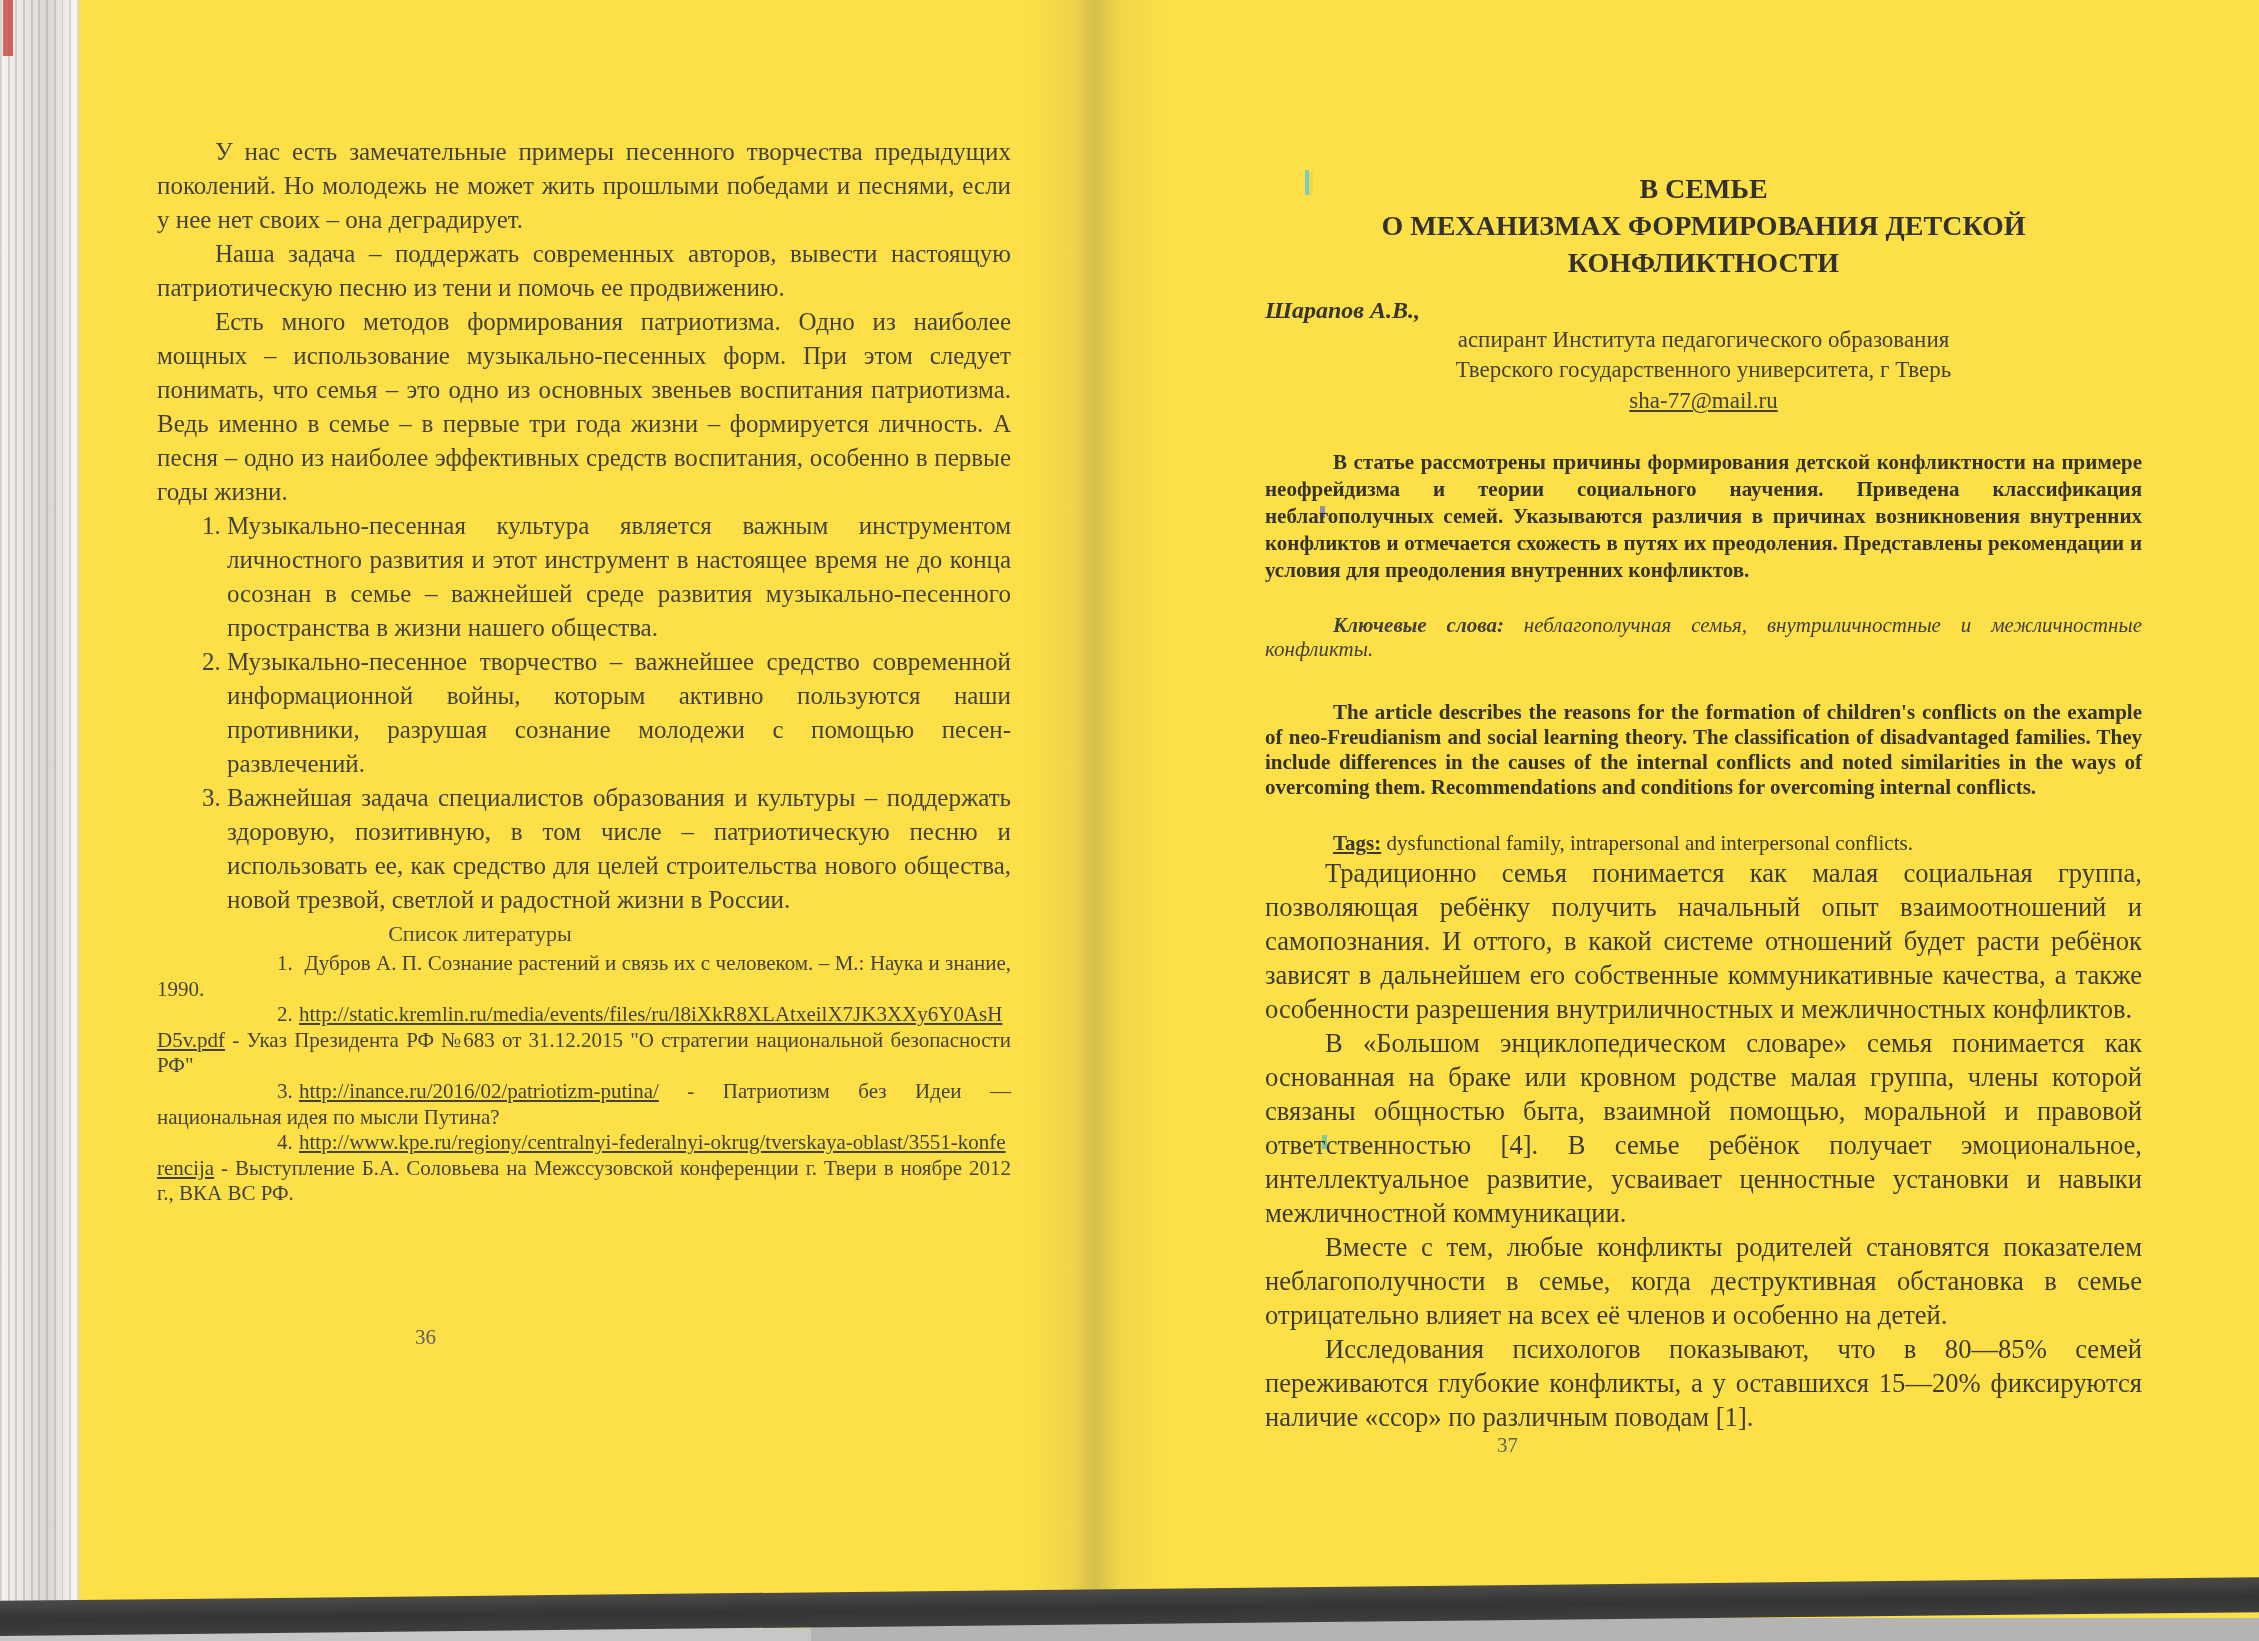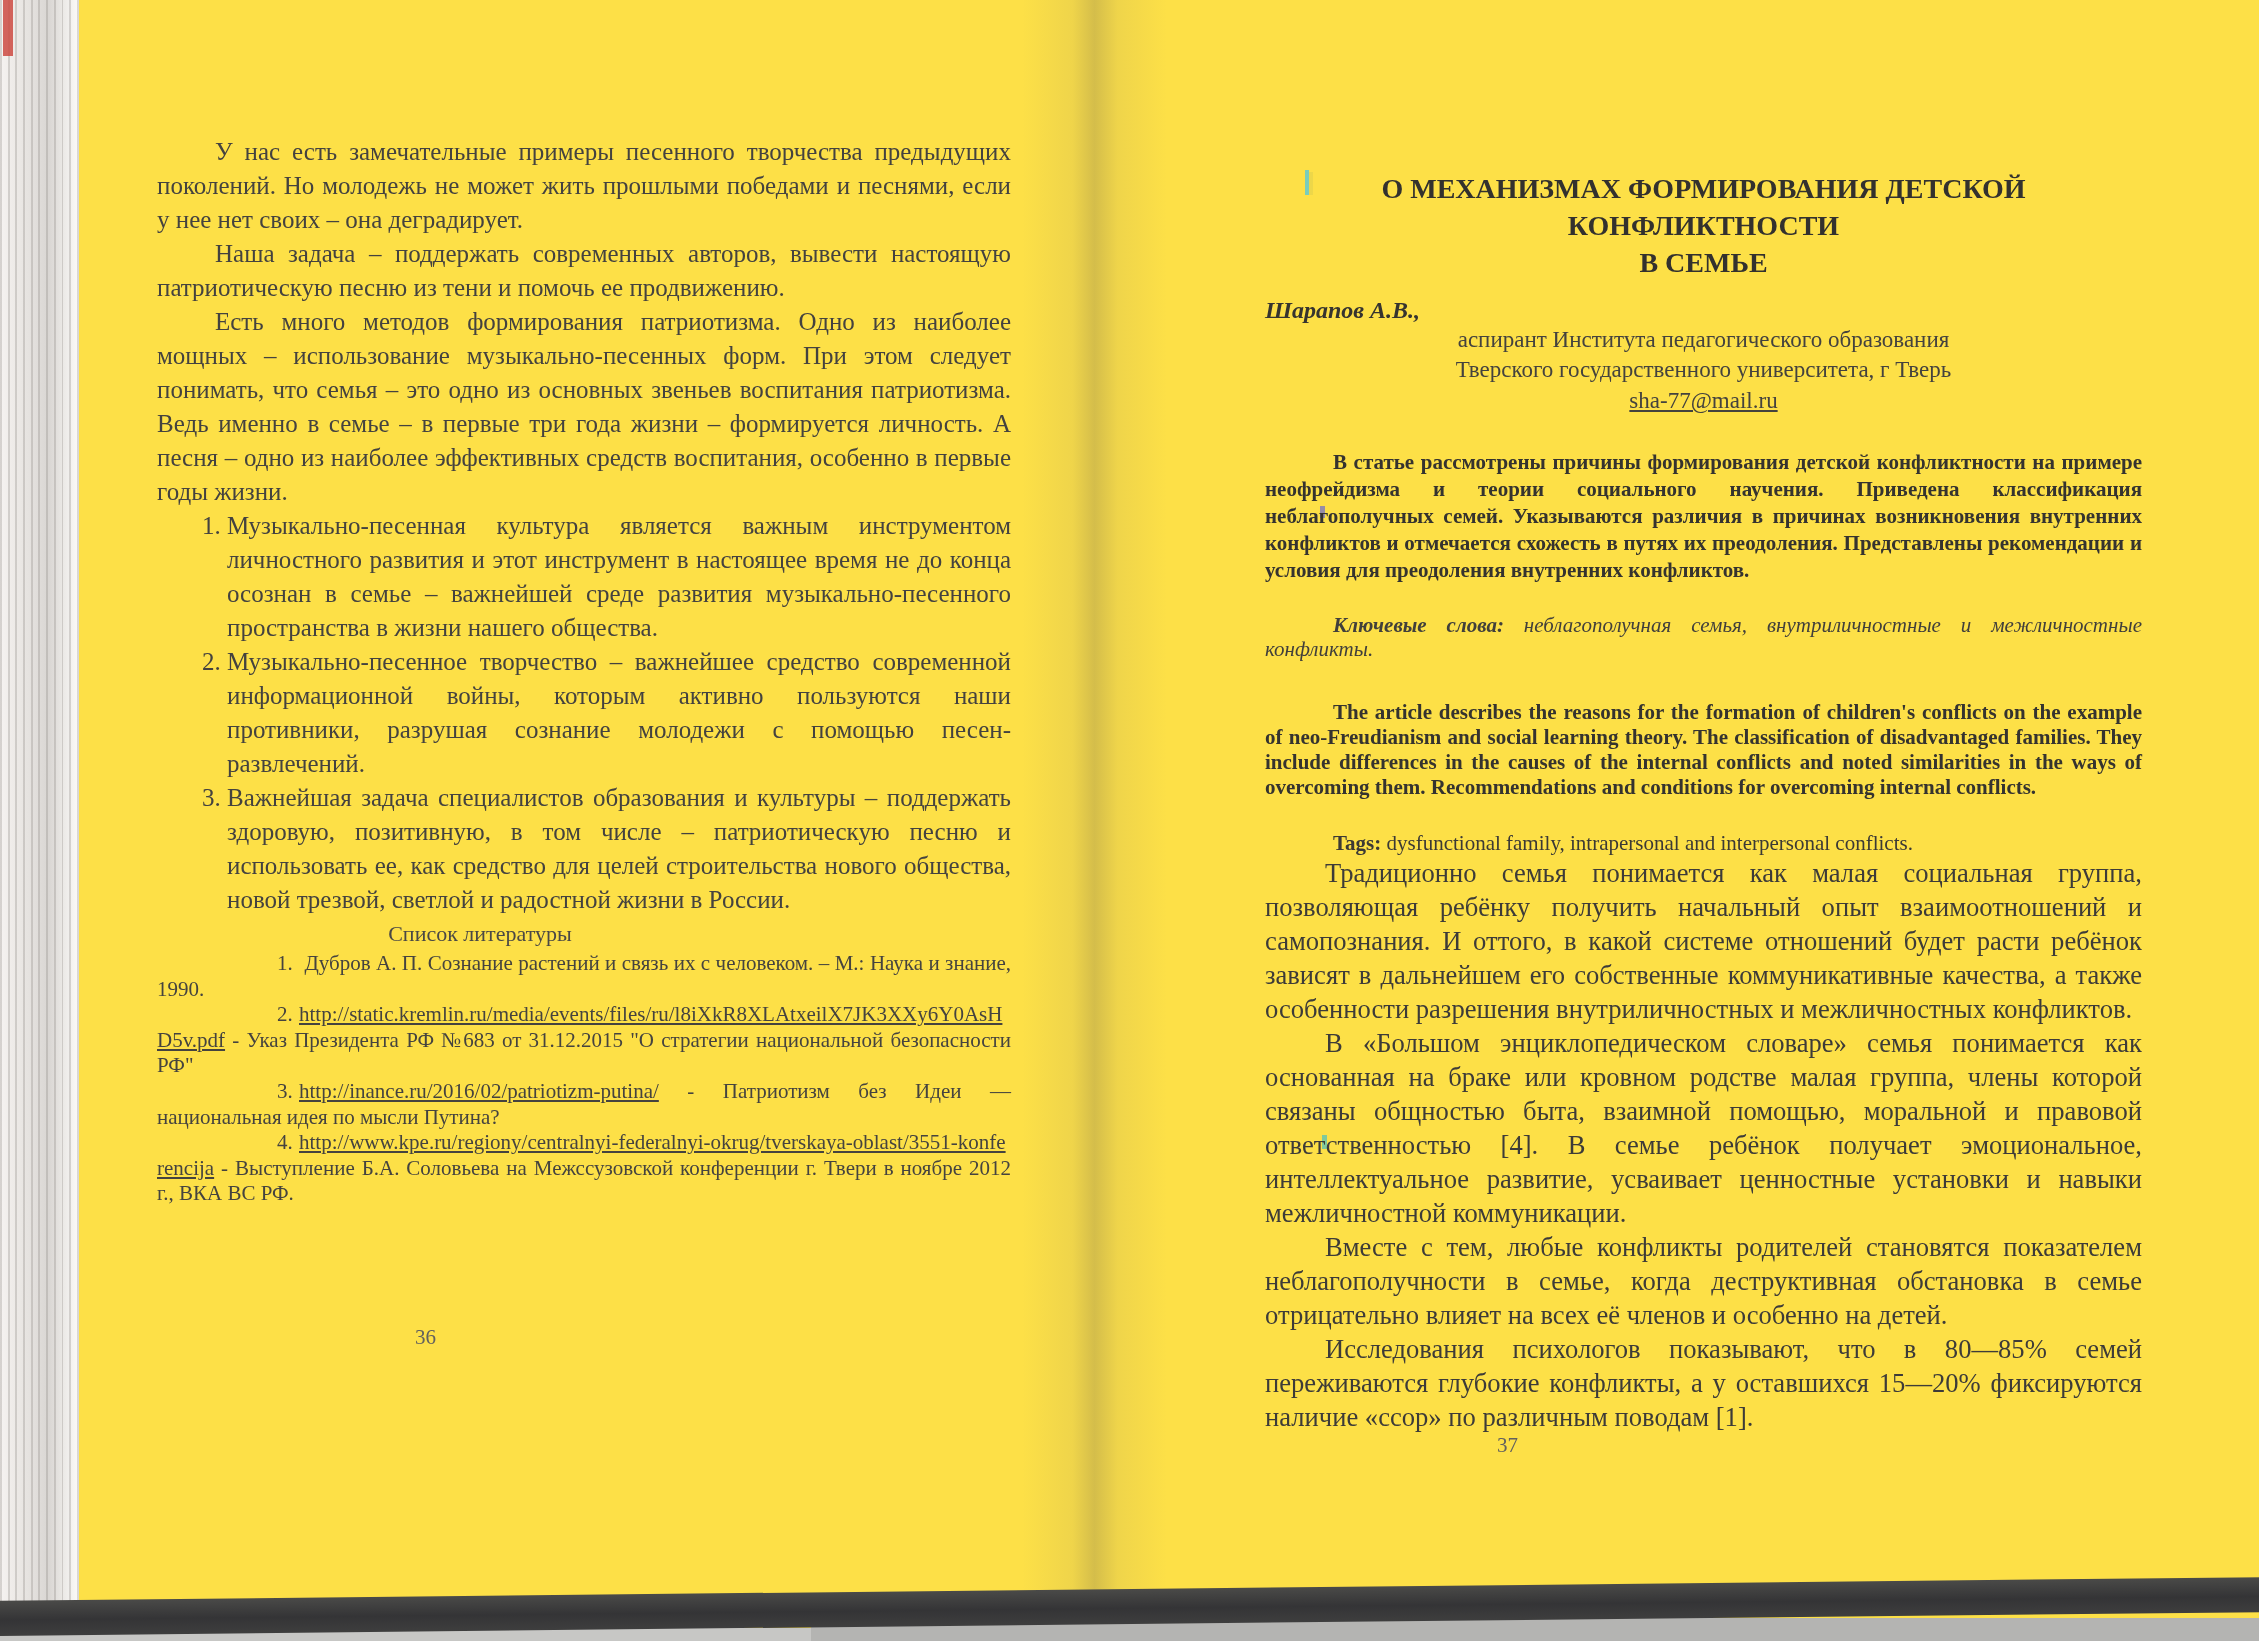--- a/index.html
+++ b/index.html
@@ -100,21 +100,21 @@
   .rp-keywords {
     margin: 29px 0 0 0; font-size: 21px; line-height: 24px; font-style: italic;
     text-align: justify; text-indent: 68px; color: #413f3b;
   }
   .rp-keywords .kw-label { font-weight: bold; }
   .rp-abstract-en {
     margin: 39px 0 0 0; font-size: 21px; line-height: 25px; font-weight: bold;
     text-align: justify; text-indent: 68px; color: #35332f;
   }
   .rp-tags { margin: 31px 0 0 0; font-size: 21px; line-height: 25px; text-indent: 68px; color: #3b3935; }
-  .rp-tags .tags-label { font-weight: bold; }
+  .rp-tags .tags-label { font-weight: bold; text-decoration: underline; }
   .rp-tags .tags-text { }
   .rp-body {
     margin: 0; font-size: 26.6px; line-height: 34px;
     text-align: justify; text-indent: 60px; color: #3d3b38;
   }
   .rp-body.first { }
 
   .page-num {
     position: absolute; font-size: 21px; color: #63615e;
   }
@@ -175,22 +175,22 @@
       </p>
       <p class="ref">
         <span class="ref-num">4.</span><span class="ref-url">http://www.kpe.ru/regiony/centralnyi-federalnyi-okrug/tverskaya-oblast/3551-konferencija</span>
         <span>- Выступление Б.А. Соловьева на Межссузовской конференции г. Твери в ноябре 2012 г., ВКА ВС РФ.</span>
       </p>
     </div>
   </div>
 
   <div class="page page-right">
     <div class="rp-title">
+      <div>В СЕМЬЕ</div>
       <div>О МЕХАНИЗМАХ ФОРМИРОВАНИЯ ДЕТСКОЙ КОНФЛИКТНОСТИ</div>
-      <div>В СЕМЬЕ</div>
     </div>
     <div class="rp-author">Шарапов А.В.,</div>
     <div class="rp-affil">аспирант Института педагогического образования</div>
     <div class="rp-affil">Тверского государственного университета, г Тверь</div>
     <div class="rp-email">
       <span class="email-text">sha-77@mail.ru</span>
     </div>
 
     <p class="rp-abstract-ru">В статье рассмотрены причины формирования детской конфликтности на примере неофрейдизма и теории социального научения. Приведена классификация неблагополучных семей. Указываются различия в причинах возникновения внутренних конфликтов и отмечается схожесть в путях их преодоления. Представлены рекомендации и условия для преодоления внутренних конфликтов.</p>
 

